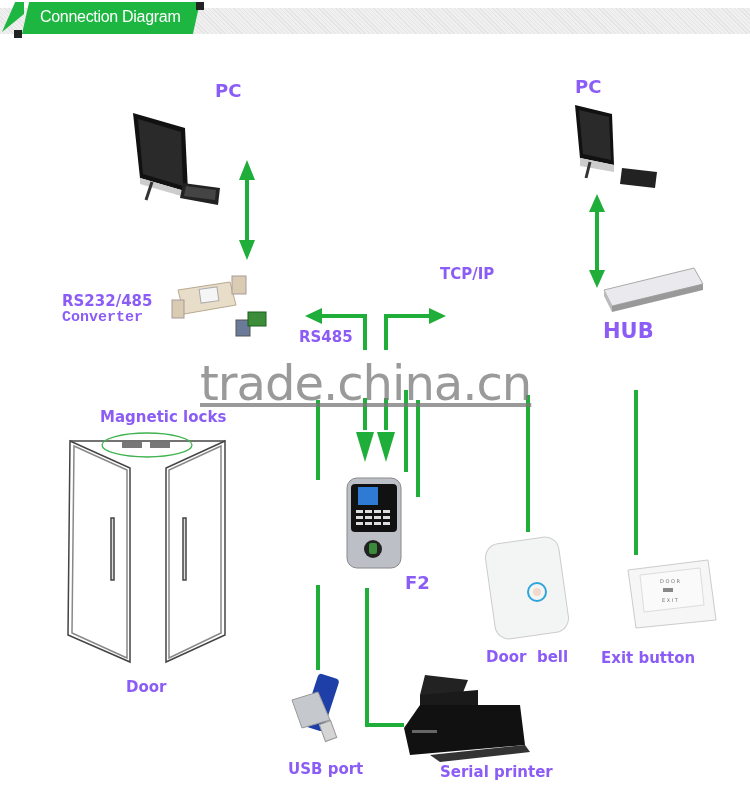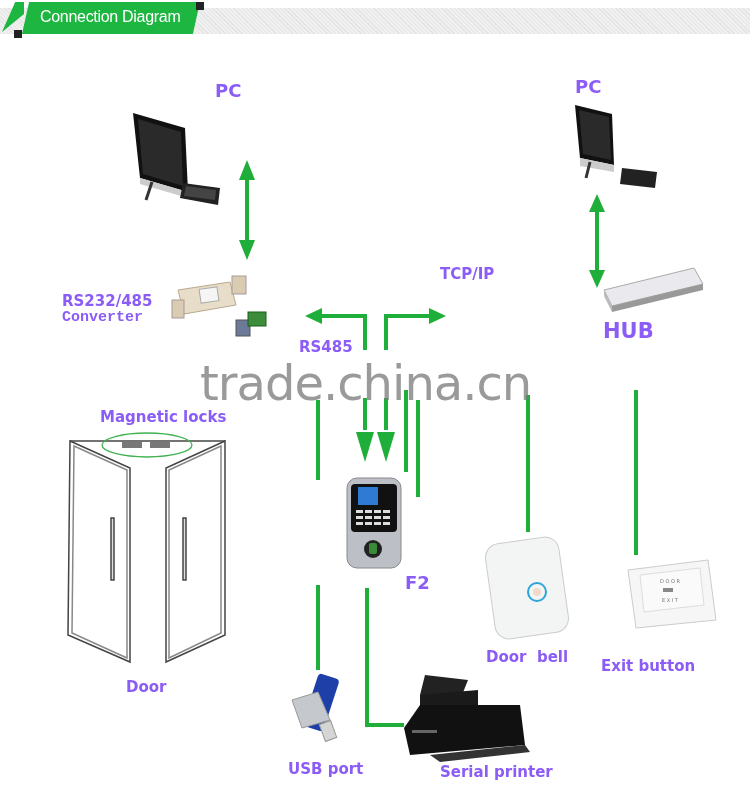--- a/index.html
+++ b/index.html
@@ -5,21 +5,21 @@
   html,body{margin:0;padding:0;background:#fff;}
   body{width:750px;height:800px;position:relative;overflow:hidden;font-family:"DejaVu Sans",sans-serif;}
   .hdr-strip{position:absolute;left:0;top:8px;width:750px;height:26px;
     background:repeating-linear-gradient(45deg,#e4e4e4 0 1px,#f0f0f0 1px 3px);}
   .hdr-tab{position:absolute;left:22px;top:2px;width:178px;height:32px;background:#1db640;
     clip-path:polygon(4% 0,100% 0,96% 100%,0 100%);}
   .hdr-flap-l{position:absolute;left:2px;top:2px;width:22px;height:30px;background:#1db640;clip-path:polygon(60% 0,100% 0,100% 40%,0 100%);}
   .hdr-corner{position:absolute;width:8px;height:8px;background:#222;}
   .hdr-title{position:absolute;left:40px;top:8px;color:#fff;font-family:"Liberation Sans",sans-serif;font-size:16px;letter-spacing:-0.3px;}
   .lbl{position:absolute;font-family:"DejaVu Sans",sans-serif;font-weight:bold;color:#8b5cf6;font-size:15px;white-space:nowrap;line-height:1.05;}
-  .watermark{position:absolute;left:200px;top:355px;font-family:"DejaVu Sans",sans-serif;font-size:48px;color:rgba(120,120,120,0.75);letter-spacing:-1px;}
+  .watermark{position:absolute;left:200px;top:355px;font-family:"DejaVu Sans",sans-serif;font-size:48px;color:rgba(120,120,120,0.75);letter-spacing:-1px;text-decoration:underline;}
   svg{position:absolute;left:0;top:0;}
 </style>
 </head>
 <body>
 
 <div>
   <div class="hdr-strip"></div>
   <div class="hdr-flap-l"></div>
   <div class="hdr-tab"></div>
   <div class="hdr-corner" style="left:14px;top:30px;"></div>
@@ -161,22 +161,22 @@
     <polygon points="430,755 525,745 530,752 440,762" fill="#333"></polygon>
   </g>
 </svg>
 
 <div class="watermark">trade.china.cn</div>
 
 <div class="lbl" style="left:215px;top:82px;font-size:18px;">PC</div>
 <div class="lbl" style="left:575px;top:78px;font-size:18px;">PC</div>
 <div class="lbl" style="left:62px;top:294px;">RS232/485</div>
 <div class="lbl" style="left:62px;top:310px;font-family:Liberation Mono, monospace;">Converter</div>
-<div class="lbl" style="left:299px;top:330px;margin-top:10px;">RS485</div>
+<div class="lbl" style="left:299px;top:330px;">RS485</div>
 <div class="lbl" style="left:440px;top:267px;">TCP/IP</div>
 <div class="lbl" style="left:603px;top:320px;font-size:21px;">HUB</div>
 <div class="lbl" style="left:100px;top:410px;">Magnetic locks</div>
 <div class="lbl" style="left:126px;top:680px;">Door</div>
 <div class="lbl" style="left:405px;top:574px;font-size:18px;">F2</div>
 <div class="lbl" style="left:486px;top:650px;white-space:pre;">Door  bell</div>
-<div class="lbl" style="left:601px;top:651px;margin-top:8px;">Exit button</div>
+<div class="lbl" style="left:601px;top:651px;">Exit button</div>
 <div class="lbl" style="left:288px;top:762px;">USB port</div>
 <div class="lbl" style="left:410px;top:765px;margin-left:30px;">Serial printer</div>
 
 </body></html>

